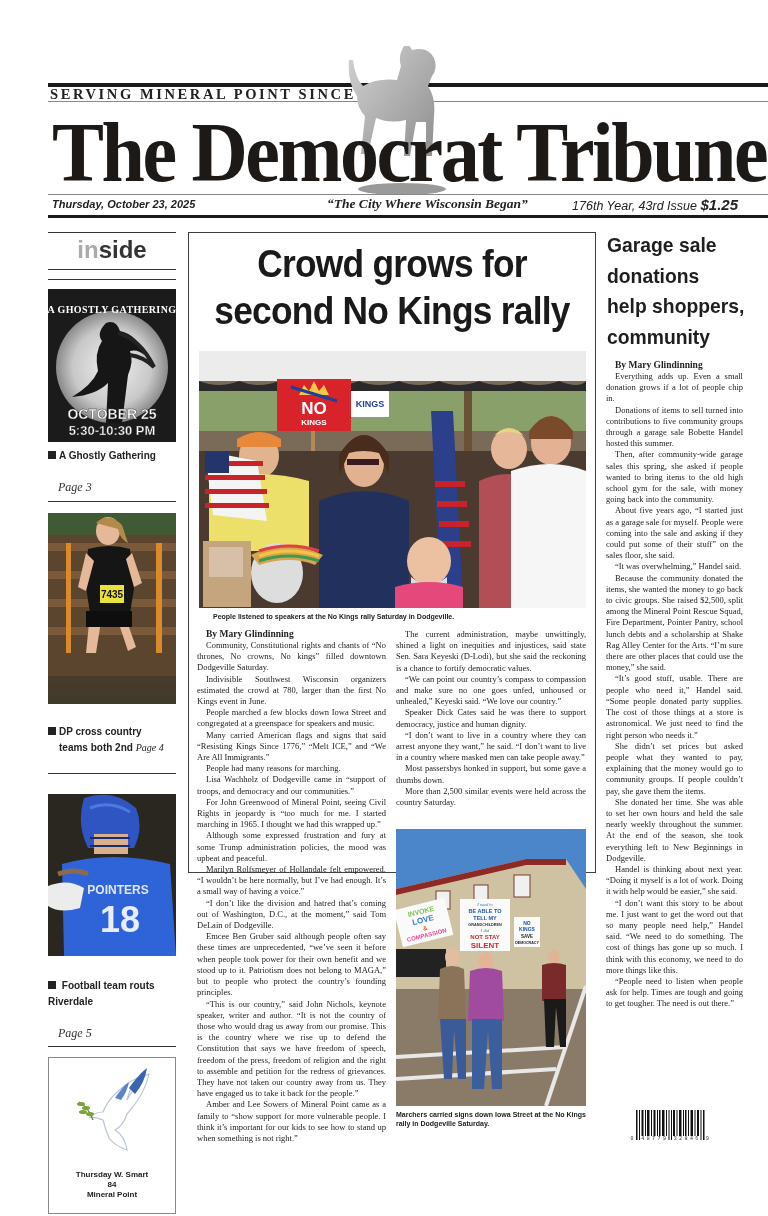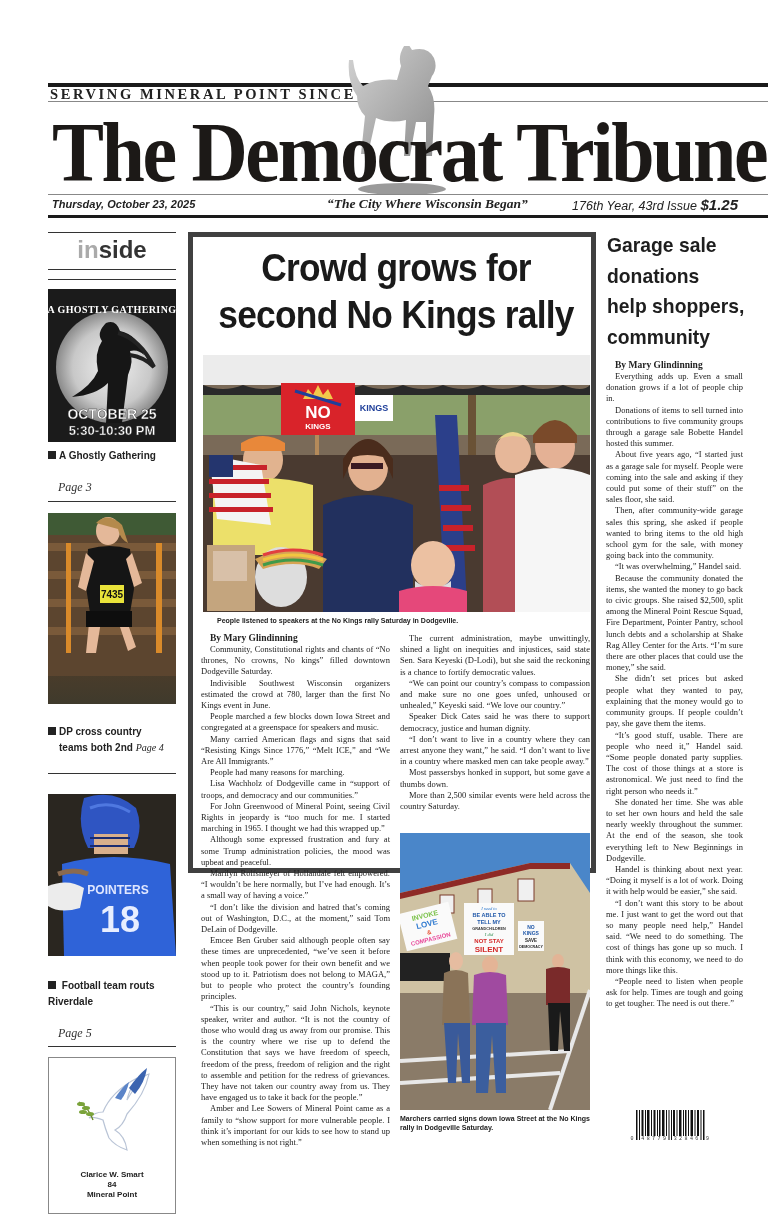--- a/index.html
+++ b/index.html
@@ -31,21 +31,21 @@
   .teaser-page { font-family: "Liberation Serif", serif; font-style: italic; font-size: 12px; color: #333; margin-left: 10px; line-height: 14px; margin-top: 16px; }
   .teaser-title .page-inline { font-family: "Liberation Serif", serif; font-style: italic; font-weight: normal; font-size: 10px; }
 
   .ghostly { height: 153px; background: #1b1b1b; }
   .runner { height: 191px; background: linear-gradient(180deg,#4a4634 0%, #6b4a2b 30%, #5a3f28 60%, #3f3a2c 100%); text-align: center; }
   .football { height: 162px; background: linear-gradient(180deg,#2a2620 0%, #3b3a3a 50%, #2d2a26 100%); }
   .obit-box { width: 128px; height: 157px; border: 1px solid #888; position: relative; background: #fff; }
   .obit-name { position: absolute; left: 0; width: 100%; top: 112px; text-align: center; font-family: "Liberation Sans", sans-serif; font-weight: bold; font-size: 8px; line-height: 10px; color: #222; }
 
   
-  .main-box { position: absolute; left: 188px; top: 232px; width: 408px; height: 641px; border: 5px solid #404040; }
+  .main-box { position: absolute; left: 188px; top: 232px; width: 408px; height: 641px; border: 1px solid #404040; }
   .headline { position: absolute; left: 0; top: 8px; width: 406px; text-align: center; font-family: "Liberation Sans", sans-serif; font-weight: bold; font-size: 38px; line-height: 47px; letter-spacing: -0.8px; color: #1a1a1a; transform: scaleX(0.93); }
   .photo1 { position: absolute; left: 10px; top: 118px; width: 387px; height: 257px; overflow: hidden; }
   .caption1 { position: absolute; left: 24px; top: 380px; font-family: "Liberation Sans", sans-serif; font-weight: bold; font-size: 7px; color: #222; white-space: nowrap; }
   .col { position: absolute; font-family: "Liberation Serif", serif; font-size: 8.5px; line-height: 11.2px; text-align: justify; color: #222; }
   .col p { text-indent: 9px; }
   .byline { font-weight: bold; font-size: 9.5px; text-indent: 9px; line-height: 12px; }
   .col1 { left: 8px; top: 395px; width: 189px; }
   .col2 { left: 207px; top: 396px; width: 190px; }
   .photo2 { position: absolute; left: 207px; top: 596px; width: 190px; height: 277px; overflow: hidden; }
   .caption2 { position: absolute; left: 207px; top: 877px; width: 190px; font-family: "Liberation Sans", sans-serif; font-weight: bold; font-size: 7px; line-height: 9px; text-align: justify; color: #222; }
@@ -174,21 +174,21 @@
       <path d="M66 40 q8 -12 14 -16 q-2 10 -8 18 z" fill="#5b84c8"></path>
       <path d="M30 44 q10 6 14 18" fill="none" stroke="#6a8a2a" stroke-width="1.4"></path>
       <g fill="#7aa33a">
           <ellipse cx="32" cy="46" rx="4" ry="2"></ellipse>
           <ellipse cx="37" cy="50" rx="4" ry="2"></ellipse>
           <ellipse cx="34" cy="54" rx="4" ry="2"></ellipse>
           <ellipse cx="41" cy="56" rx="4" ry="2"></ellipse>
         </g>
     </svg>
     <div class="obit-name">
-      <div>Clarice W. Smart</div>
+      <div>Thursday W. Smart</div>
       <div>84</div>
       <div>Mineral Point</div>
     </div>
   </div>
   <div class="teaser-title" style="margin-top:8px">
     <span class="sq"></span> <span>Obituaries</span>
   </div>
   <div class="teaser-page">Page 8</div>
 </div>
 
@@ -343,26 +343,26 @@
 <div class="right-head">
   <div>Garage sale</div>
   <div>donations</div>
   <div>help shoppers,</div>
   <div>community</div>
 </div>
 <div class="col col3">
   <div class="byline">By Mary Glindinning</div>
   <p>Everything adds up. Even a small donation grows if a lot of people chip in.</p>
   <p>Donations of items to sell turned into contributions to five community groups through a garage sale Bobette Handel hosted this summer.</p>
+  <p>Then, after community-wide garage sales this spring, she asked if people wanted to bring items to the old high school gym for the sale, with money going back into the community.</p>
   <p>About five years ago, “I started just as a garage sale for myself. People were coming into the sale and asking if they could put some of their stuff” on the sales floor, she said.</p>
-  <p>Then, after community-wide garage sales this spring, she asked if people wanted to bring items to the old high school gym for the sale, with money going back into the community.</p>
   <p>“It was overwhelming,” Handel said.</p>
   <p>Because the community donated the items, she wanted the money to go back to civic groups. She raised $2,500, split among the Mineral Point Rescue Squad, Fire Department, Pointer Pantry, school lunch debts and a scholarship at Shake Rag Alley Center for the Arts. “I’m sure there are other places that could use the money,” she said.</p>
+  <p>“It’s good stuff, usable. There are people who need it,” Handel said. “Some people donated party supplies. The cost of those things at a store is astronomical. We just need to find the right person who needs it.”</p>
   <p>She didn’t set prices but asked people what they wanted to pay, explaining that the money would go to community groups. If people couldn’t pay, she gave them the items.</p>
-  <p>“It’s good stuff, usable. There are people who need it,” Handel said. “Some people donated party supplies. The cost of those things at a store is astronomical. We just need to find the right person who needs it.”</p>
   <p>She donated her time. She was able to set her own hours and held the sale nearly weekly throughout the summer. At the end of the season, she took everything left to New Beginnings in Dodgeville.</p>
   <p>Handel is thinking about next year. “Doing it myself is a lot of work. Doing it with help would be easier,” she said.</p>
   <p>“I don’t want this story to be about me. I just want to get the word out that so many people need help,” Handel said. “We need to do something. The cost of things has gone up so much. I think with this economy, we need to do more things like this.</p>
   <p>“People need to listen when people ask for help. Times are tough and going to get tougher. The need is out there.”</p>
 </div>
 
 <svg class="barcode" viewBox="0 0 110 40">
   <g fill="#111">
     <rect x="20" y="0" width="1.5" height="30"></rect>
       <rect x="23" y="0" width="1" height="30"></rect>

